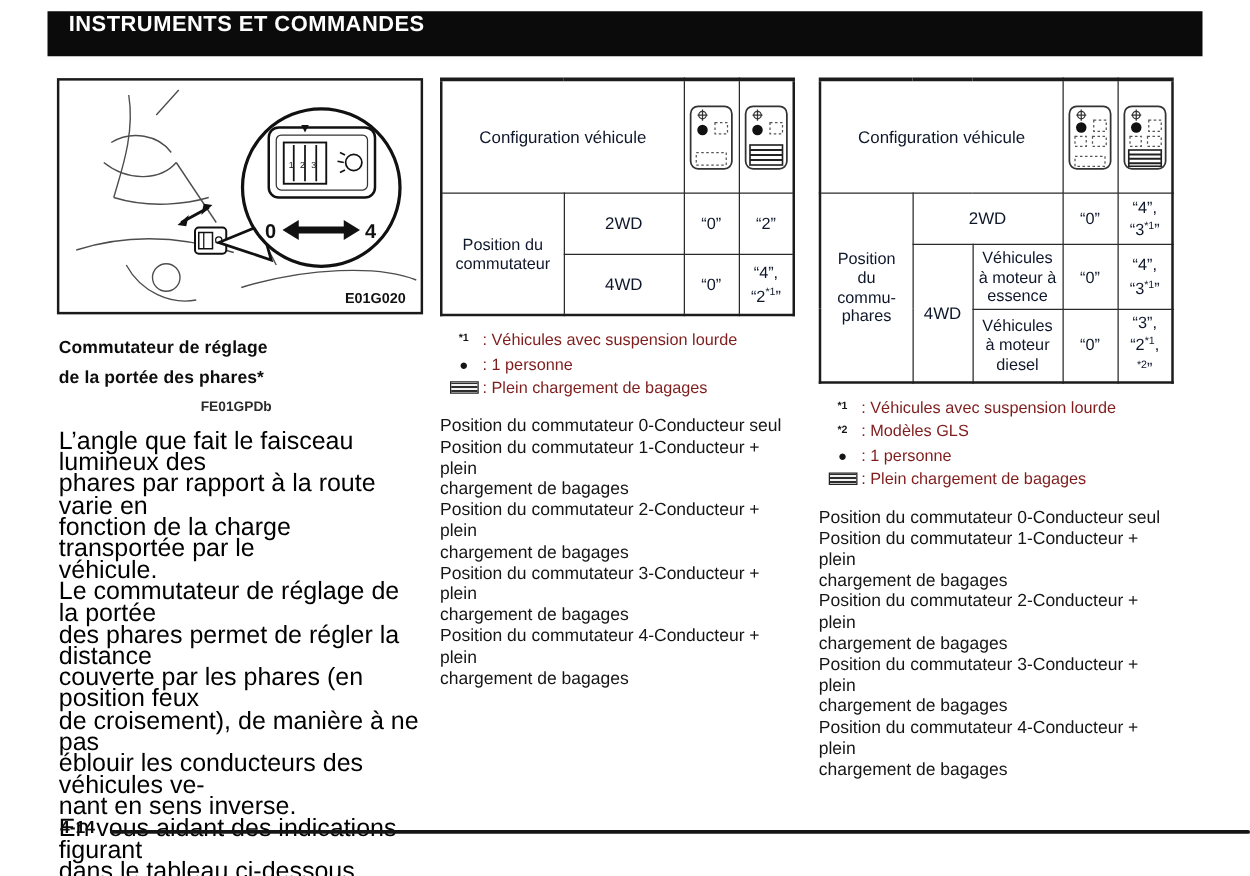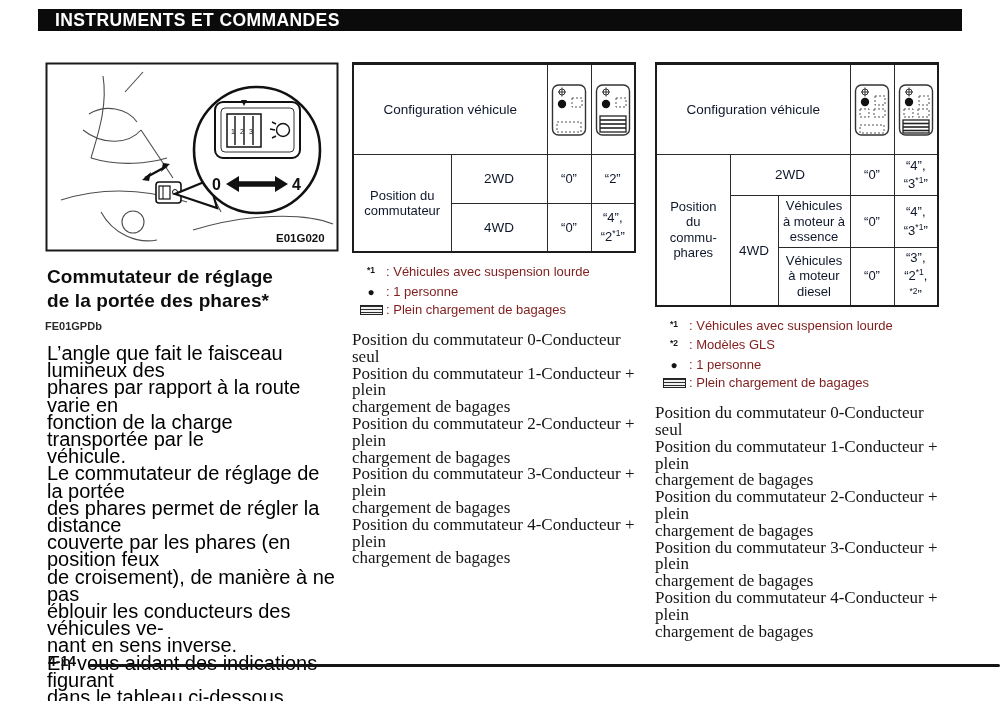--- a/index.html
+++ b/index.html
@@ -2,38 +2,38 @@
 <html><head>
 <meta charset="utf-8">
 <style>
   html,body{margin:0;padding:0;}
   body{
     width:1000px;height:701px;position:relative;background:#ffffff;
     font-family:"Liberation Sans", sans-serif;color:#151515;
     -webkit-font-smoothing:antialiased;overflow:hidden;
   }
   .header-bar{
-    position:absolute;left:38px;top:9px;width:924px;height:22px;
-    background:#0b0b0b;color:#ffffff;display:flex;align-items:flex-end;
+    position:absolute;left:38px;top:9px;width:924px;height:36px;
+    background:#0b0b0b;color:#ffffff;display:flex;align-items:flex-start;
     padding-left:17px;box-sizing:border-box;
     font-size:17.5px;font-weight:bold;letter-spacing:0.4px;
   }
   .col{position:absolute;top:62px;}
   .col-left{left:45px;width:294px;}
   .col-mid{left:352px;width:286px;}
   .col-right{left:655px;width:286px;}
 
   .figure-box{width:294px;height:190px;}
   .figure-box svg{display:block;}
 
   .article-title{
-    margin:13px 0 0 2px;font-size:19px;line-height:24px;font-weight:bold;
+    margin:13px 0 0 2px;font-size:14px;line-height:24px;font-weight:bold;
     white-space:pre-line;color:#0d0d0d;letter-spacing:0.1px;
   }
-  .ref-code{margin:7px 6px 0 0;text-align:left;font-size:11px;font-weight:bold;color:#2b2b2b;}
+  .ref-code{margin:7px 6px 0 0;text-align:center;font-size:11px;font-weight:bold;color:#2b2b2b;}
   .body-text{
     margin:13px 0 0 2px;font-size:20px;line-height:17.2px;white-space:pre-line;color:#000000;
   }
 
   .table-title{margin:2px 0 12px 0;font-size:14.5px;font-weight:bold;color:#0d0d0d;}
   table.cfg-table{
     border-collapse:collapse;table-layout:fixed;width:284px;
     border:2.5px solid #1c1c1c;border-top-width:3px;
   }
   table.cfg-table td{
@@ -51,21 +51,21 @@
   .lmark{flex:none;width:30px;text-align:center;}
   .lmark-sup{display:inline-block;transform:translateY(-3px);font-weight:bold;}
   .lmark-dot{font-size:12px;}
   .cargo-box{
     display:inline-block;width:23px;height:10px;margin-top:3px;
     border:1.2px solid #222;box-sizing:border-box;
     background:repeating-linear-gradient(180deg,#2c2c2c 0 1.4px,#f2f2f2 1.4px 3px);
   }
   .ltext{color:#7f1d1d;}
 
-  .positions{margin:13px 0 0 0;font-size:17px;line-height:16.8px;font-family:Liberation Serif, serif;}
+  .positions{margin:13px 0 0 0;font-size:14px;line-height:16.8px;}
   .position-line{white-space:pre-line;margin:0;color:#151515;}
 
   .footer-pagenum{position:absolute;left:48px;top:653px;font-size:14px;font-weight:bold;color:#0d0d0d;}
   .footer-rule{position:absolute;left:88px;top:664px;width:912px;height:3px;background:#151515;border-radius:2px;}
 </style>
 </head>
 <body>
 
 <div class="header-bar">
   <span>INSTRUMENTS ET COMMANDES</span>

